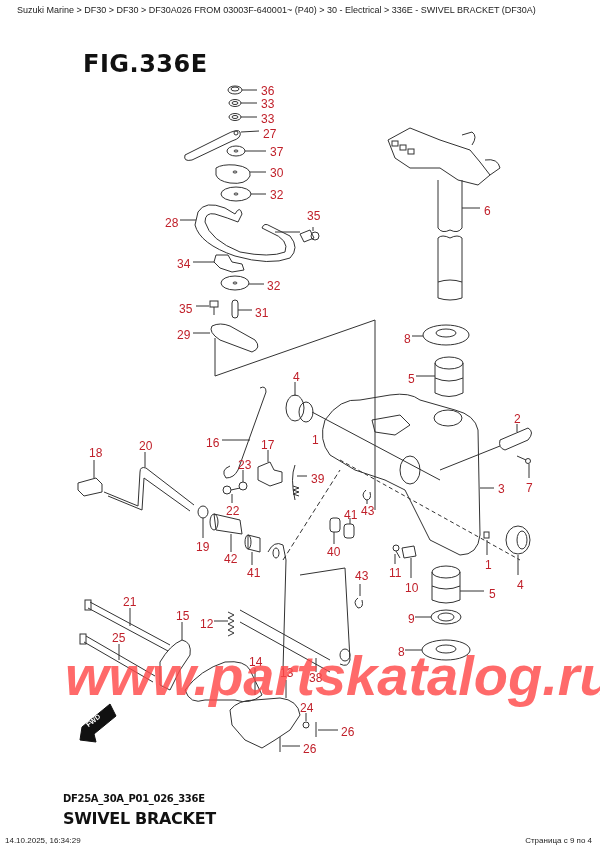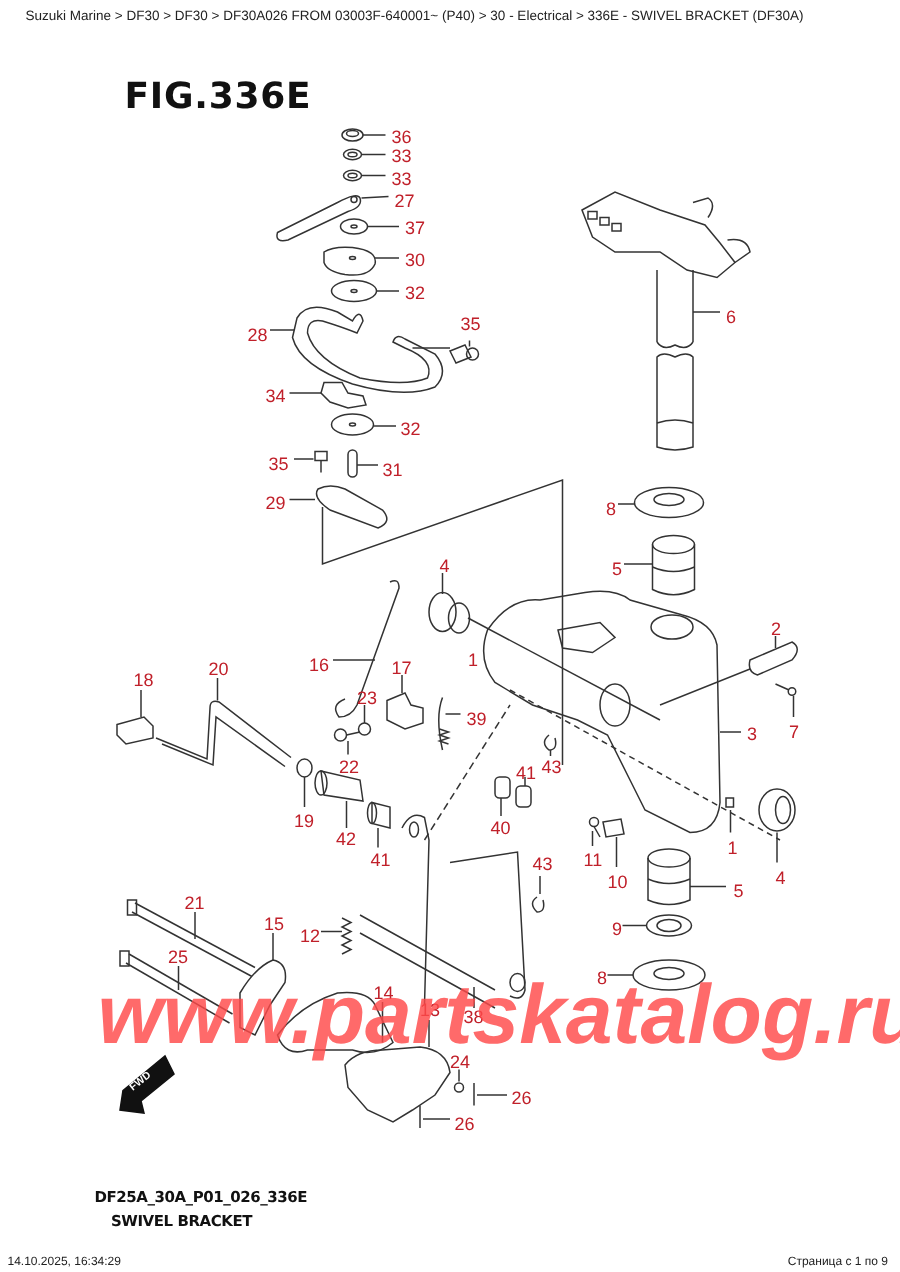--- a/index.html
+++ b/index.html
@@ -3,21 +3,21 @@
 <meta charset="utf-8">
 <style>
   html, body { margin:0; padding:0; background:#ffffff; }
   body { width:600px; height:848px; position:relative; overflow:hidden; font-family:"Liberation Sans", sans-serif; color:#111; }
   .breadcrumb { position:absolute; left:17px; top:5px; font-size:9px; color:#222; white-space:nowrap; }
   .fig-title { position:absolute; left:63px; top:50px; font-size:24px; font-weight:bold; letter-spacing:0.5px; font-family:"DejaVu Sans", sans-serif;margin-left:20px; }
   svg.diagram { position:absolute; left:0; top:0; }
   .lbl { font-family:"Liberation Sans", sans-serif; font-size:12px; fill:#c0202a; }
   .watermark { font-family:"Liberation Sans", sans-serif; font-size:56px; font-weight:bold; font-style:italic; fill:#ff4a4a; opacity:0.82; }
   .footer-code { position:absolute; left:63px; top:793px; font-size:10px; font-weight:bold; font-family:"DejaVu Sans", sans-serif; letter-spacing:-0.3px; }
-  .footer-name { position:absolute; left:74px; top:809px; font-size:10px; font-weight:bold; font-family:"DejaVu Sans", sans-serif; letter-spacing:-0.3px; }
+  .footer-name { position:absolute; left:63px; top:809px; font-size:16px; font-weight:bold; font-family:"DejaVu Sans", sans-serif; letter-spacing:-0.3px; }
   .print-date { position:absolute; left:5px; top:836px; font-size:8px; color:#222; }
   .page-info { position:absolute; right:8px; top:836px; font-size:8px; color:#222; }
 </style>
 </head>
 <body>
 
 <div class="breadcrumb">Suzuki Marine &gt; DF30 &gt; DF30 &gt; DF30A026 FROM 03003F-640001~ (P40) &gt; 30 - Electrical &gt; 336E - SWIVEL BRACKET (DF30A)</div>
 <div class="fig-title">FIG.336E</div>
 
 <svg class="diagram" width="600" height="848" viewBox="0 0 600 848">
@@ -380,13 +380,13 @@
       <text x="341" y="736" class="lbl">26</text>
       <text x="303" y="753" class="lbl">26</text>
     </g>
 
   <text x="65" y="695" class="watermark">www.partskatalog.ru</text>
 </svg>
 
 <div class="footer-code">DF25A_30A_P01_026_336E</div>
 <div class="footer-name">SWIVEL BRACKET</div>
 <div class="print-date">14.10.2025, 16:34:29</div>
-<div class="page-info">Страница с 1 по 9</div>
+<div class="page-info">Страница с 9 по 4</div>
 
 </body></html>

